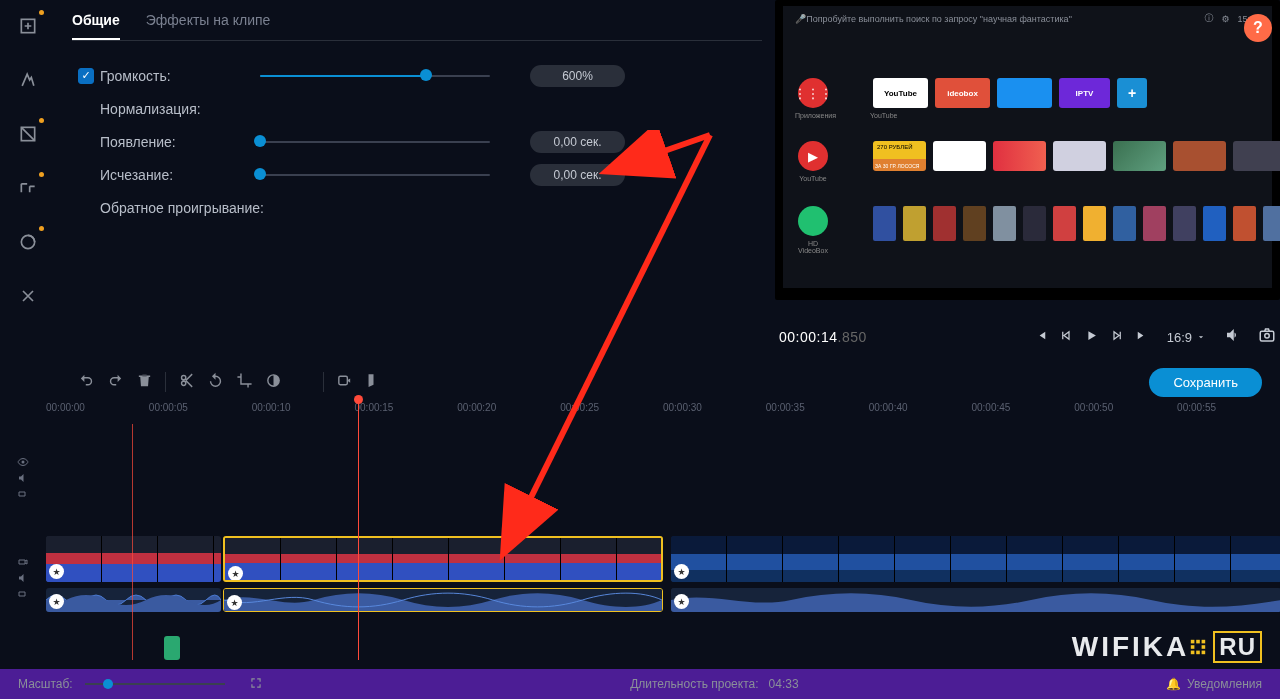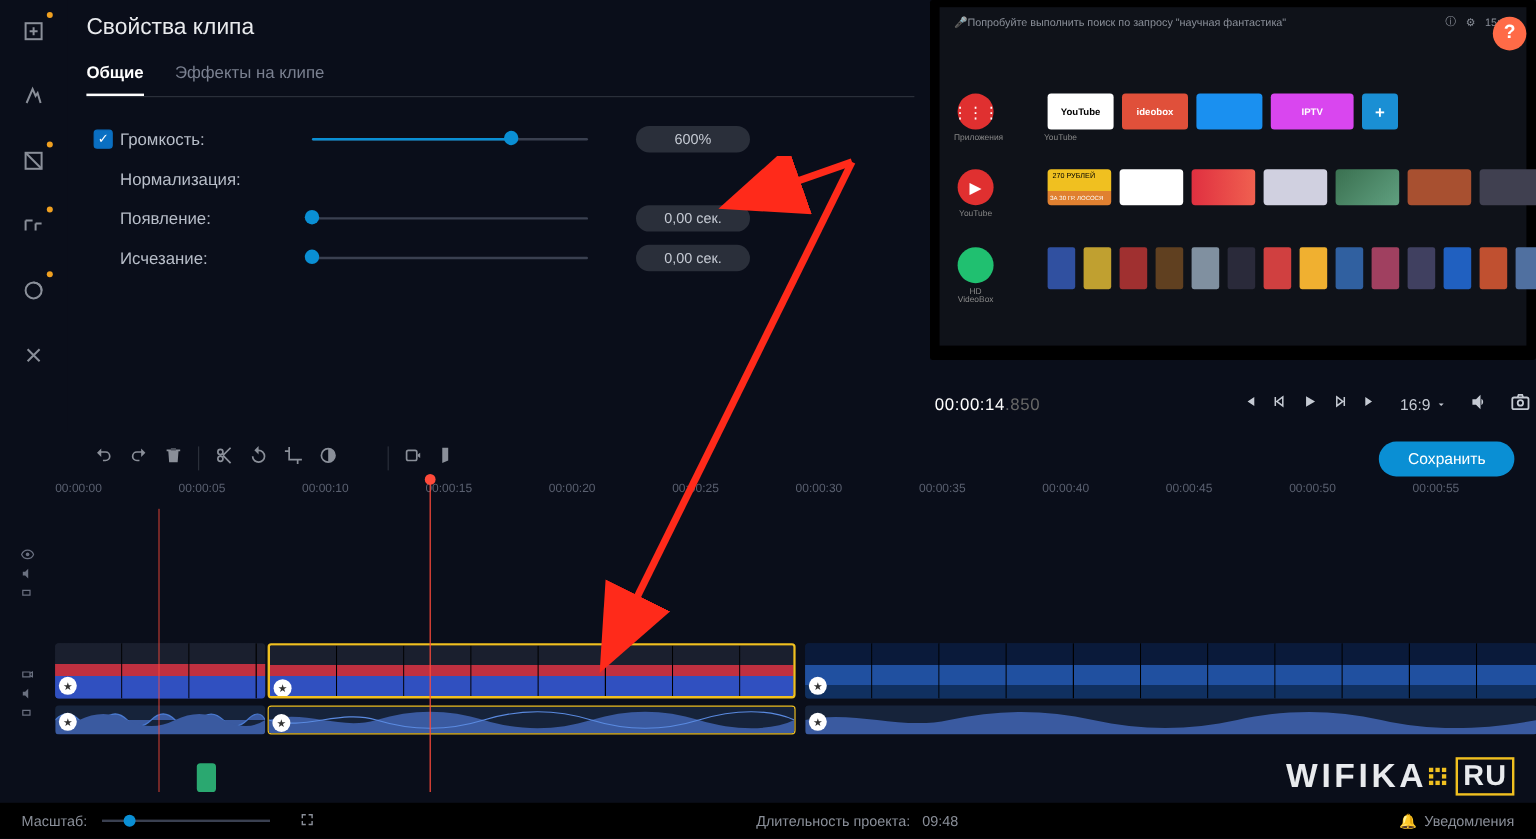--- a/index.html
+++ b/index.html
@@ -79,21 +79,21 @@
 .clip-strip { position: absolute; display: flex; height: 46px; overflow: hidden; border-radius: 3px; }
 .clip-strip .thumb { flex: 0 0 56px; height: 100%; background-size: cover; position: relative; border-right: 1px solid #000; }
 .clip-strip.sel { border: 2px solid #f0c020; }
 .star-badge { position: absolute; left: 3px; top: 28px; width: 15px; height: 15px; background: #fff; border-radius: 50%; display: flex; align-items: center; justify-content: center; font-size: 9px; color: #333; }
 .wave-strip { position: absolute; height: 24px; background: #16233a; border-radius: 3px; overflow: hidden; }
 .wave-strip.sel { border: 1px solid #f0c020; }
 .wave { width: 100%; height: 100%; }
 .small-clip { position: absolute; width: 16px; height: 24px; background: #2aa870; border-radius: 3px; }
 
 
-.bottom-bar { position: absolute; left: 0; bottom: 0; width: 1280px; height: 30px; display: flex; align-items: center; padding: 0 18px; font-size: 12px; color: #8a8f99; background: #000000; }
+.bottom-bar { position: absolute; left: 0; bottom: 0; width: 1280px; height: 30px; display: flex; align-items: center; padding: 0 18px; font-size: 12px; color: #8a8f99; background: #4c1d95; }
 .zoom-slider { width: 140px; height: 2px; background: #3a4050; margin: 0 12px; position: relative; }
 .zoom-slider .zt { position: absolute; top: -4px; left: 18px; width: 10px; height: 10px; background: #0a8fd4; border-radius: 50%; }
 .watermark { position: absolute; right: 18px; bottom: 36px; font-size: 28px; font-weight: 800; color: #e8eaed; letter-spacing: 1px; display: flex; align-items: center; gap: 2px; }
 .watermark .ru { margin-left: 4px; border: 2px solid #f0c020; padding: 0 4px; font-size: 24px; }
 .watermark .dots { width: 18px; height: 18px; display: inline-block; }
 
 
 .th1 { background: linear-gradient(180deg,#1a1f2e 38%,#c03040 38% 60%,#3050c0 60%); }
 .th2 { background: linear-gradient(180deg,#0a1a3a 40%,#2050a0 40% 75%,#103060 75%); }
 </style>
@@ -130,21 +130,20 @@
       </svg>
     </div>
   <div class="tool-btn">
       <svg viewBox="0 0 24 24" stroke="currentColor" fill="none" stroke-width="2">
         <path d="M6 6l12 12M18 6L6 18"></path>
       </svg>
     </div>
 </div>
 
 <div class="prop-panel">
-  <div class="prop-title">Свойства клипа</div>
   <div class="tabs">
     <div class="tab active">Общие</div>
     <div class="tab">Эффекты на клипе</div>
   </div>
 
   <div class="prop-row">
     <div class="prop-check">
         <div class="cb on">✓</div>
       </div>
     <div class="prop-label">Громкость:</div>
@@ -178,20 +177,27 @@
   <div class="prop-row">
     <div class="prop-check"></div>
     <div class="prop-label">Исчезание:</div>
     <div class="prop-slider">
       <div class="slider-track"></div>
         <div class="slider-thumb" style="left:0"></div>
     </div>
     <div class="prop-value">0,00 сек.</div>
   </div>
 
+  <div class="prop-row">
+    <div class="prop-check"></div>
+    <div class="prop-label" style="width:170px">Обратное проигрывание:</div>
+    <div style="width:20px">
+        <div class="cb"></div>
+      </div>
+  </div>
 </div>
 
 <div class="preview">
   <div class="help-btn">?</div>
   <div class="preview-video">
     <div class="tv-screen">
       <div class="tv-topbar">
         <span>🎤</span>
         <span class="search">Попробуйте выполнить поиск по запросу "научная фантастика"</span>
         <span class="clock">
@@ -204,21 +210,21 @@
       <div class="tv-row" style="left:12px; top:72px;">
         <div class="tv-icon">
             <div class="tv-circle" style="background:#e03030">⋮⋮⋮</div>
             <div class="tv-iconlabel">Приложения</div>
           </div>
         <div style="width:28px"></div>
         <div class="tv-card" style="width:55px;background:#fff;color:#000">YouTube</div>
         <div class="tv-iconlabel" style="position:absolute;left:75px;top:34px">YouTube</div>
         <div class="tv-card" style="width:55px;background:#e0503a;color:#fff">ideobox</div>
         <div class="tv-card" style="width:55px;background:#1a90f0"></div>
-        <div class="tv-card" style="width:69px;background:#d946ef;color:#fff">IPTV</div>
+        <div class="tv-card" style="width:51px;background:#6d28d9;color:#fff">IPTV</div>
         <div class="tv-card" style="width:30px;background:#1a8fd4;color:#fff;font-size:14px">+</div>
       </div>
 
       <div class="tv-row" style="left:12px; top:135px;">
         <div class="tv-icon">
             <div class="tv-circle" style="background:#e03030">▶</div>
             <div class="tv-iconlabel">YouTube</div>
           </div>
         <div style="width:28px"></div>
         <div class="tv-thumb" style="background:linear-gradient(180deg,#f0c020 60%,#e08030 60%);position:relative">
@@ -456,21 +462,21 @@
 <div class="bottom-bar">
   <span>Масштаб:</span>
   <div class="zoom-slider">
       <div class="zt"></div>
     </div>
   <span style="margin-left:12px"><svg width="14" height="14" viewBox="0 0 24 24" fill="#8a8f99">
         <path d="M4 4h6v2H6v4H4V4zm10 0h6v6h-2V6h-4V4zM4 14h2v4h4v2H4v-6zm14 0h2v6h-6v-2h4v-4z"></path>
       </svg></span>
   <div style="flex:1;text-align:center">
     <span>Длительность проекта:</span>
-    &nbsp;&nbsp;<span>09:48</span>
+    &nbsp;&nbsp;<span>04:33</span>
   </div>
   <span style="margin-right:6px">🔔</span>
   <span>Уведомления</span>
 </div>
 
 <div class="watermark">
   <span>W</span>
     <span>I</span>
     <span>F</span>
     <span>I</span>

